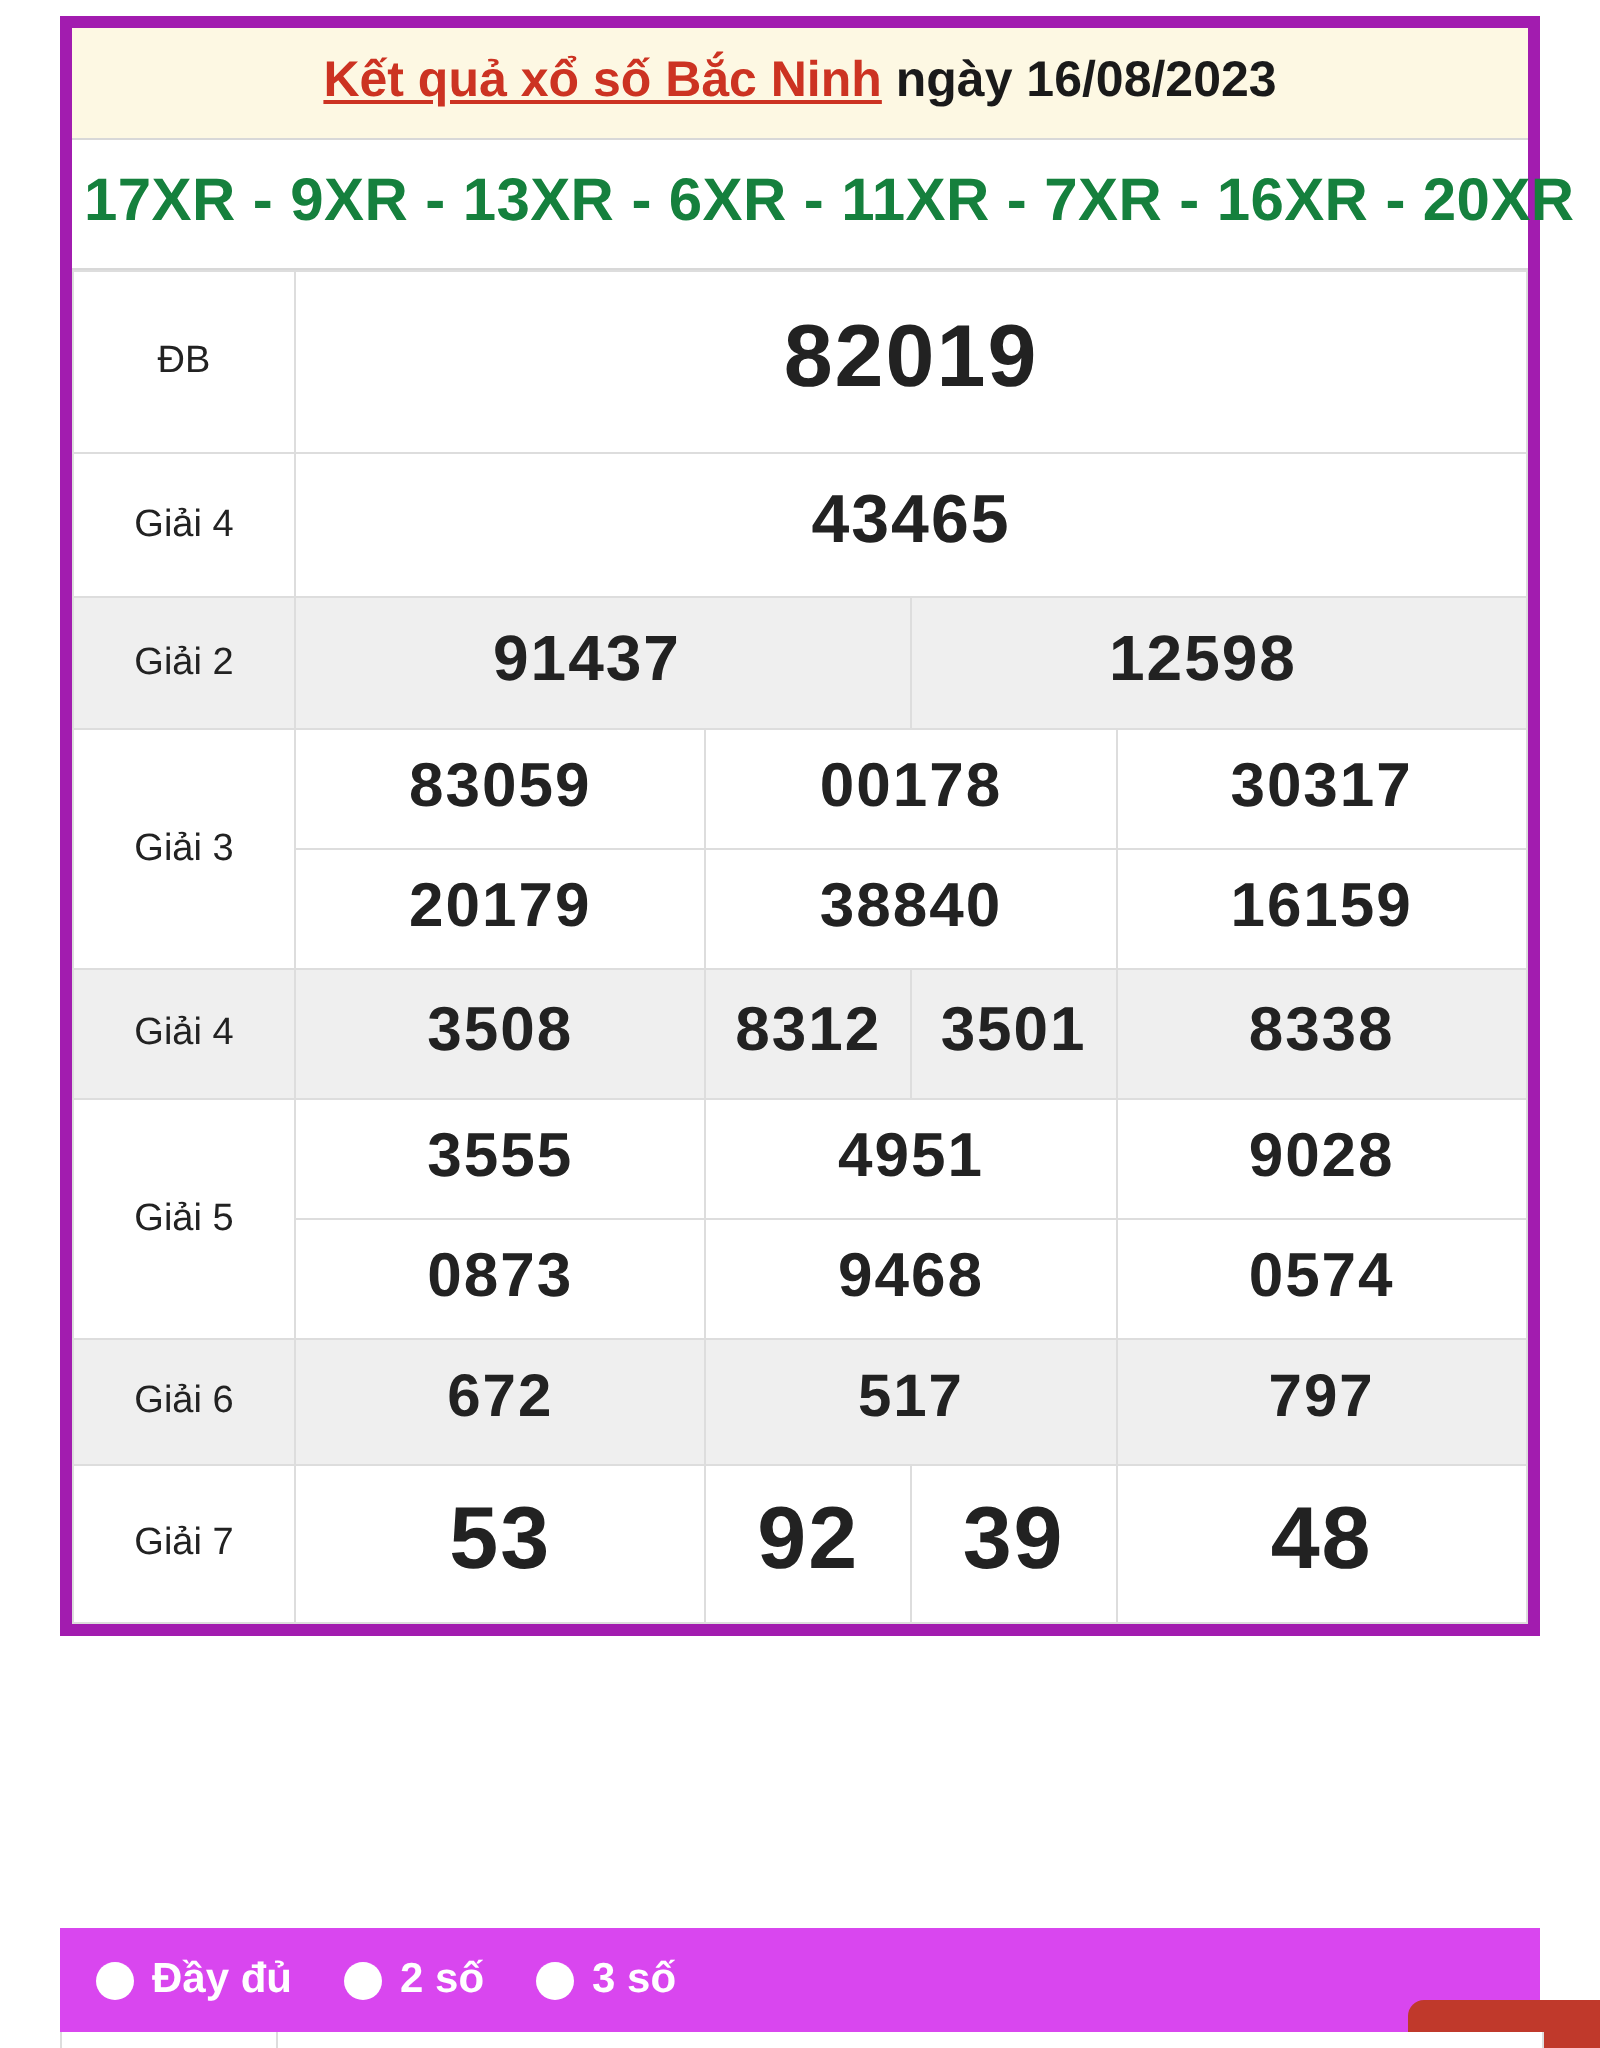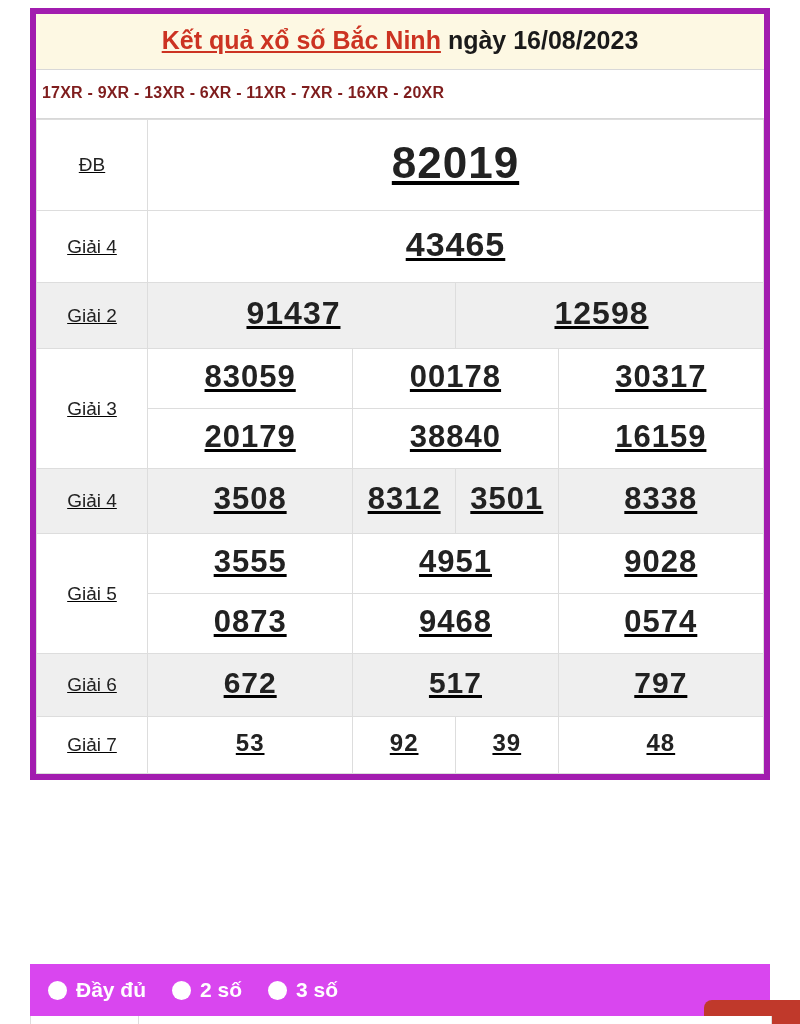--- a/index.html
+++ b/index.html
@@ -43,34 +43,33 @@
     color: #cc3322;
     text-decoration: underline;
   }
   .title-date {
     color: #1a1a1a;
   }
   
   .loto-row {
     background: #ffffff;
     border-bottom: 1px solid #d8d8d8;
-    text-align: left;
+    text-align: center;
     padding: 14px 6px 16px 6px;
-    font-size: 16px;
-    font-weight: bold;
-    color: #7f1d1d;
+    font-size: 30px;
+    font-weight: bold;
+    color: #15803d;
     white-space: nowrap;
     letter-spacing: 0.2px;
   }
   
   table.prize {
     width: 100%;
     border-collapse: collapse;
     table-layout: fixed;
-    text-decoration: underline;
   }
   table.prize td {
     border: 1px solid #dddddd;
     text-align: center;
     vertical-align: middle;
     color: #222222;
   }
   .lbl {
     width: 108px;
     font-size: 19px;
@@ -118,21 +117,21 @@
     padding: 10px 0 13px 0;
     letter-spacing: 1px;
   }
   .g6-val {
     font-size: 30px;
     font-weight: bold;
     padding: 12px 0 16px 0;
     letter-spacing: 1px;
   }
   .g7-val {
-    font-size: 24px;
+    font-size: 44px;
     font-weight: bold;
     color: #cc2b20;
     padding: 12px 0 16px 0;
     letter-spacing: 1px;
   }
   
   .footer-bar {
     position: absolute;
     left: 30px;
     top: 964px;

